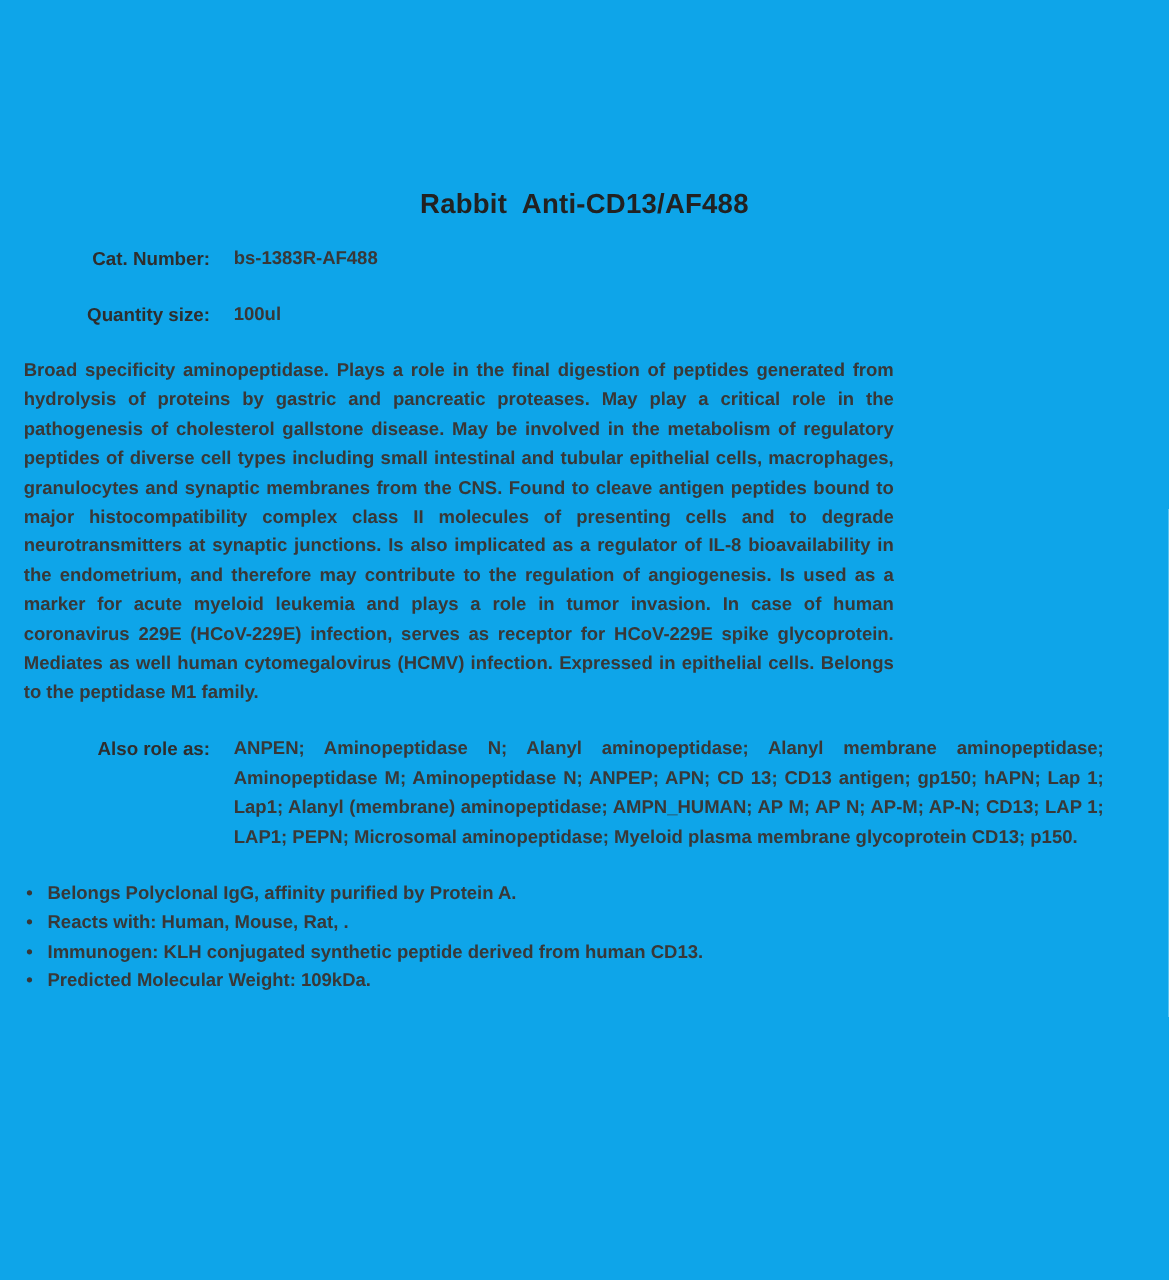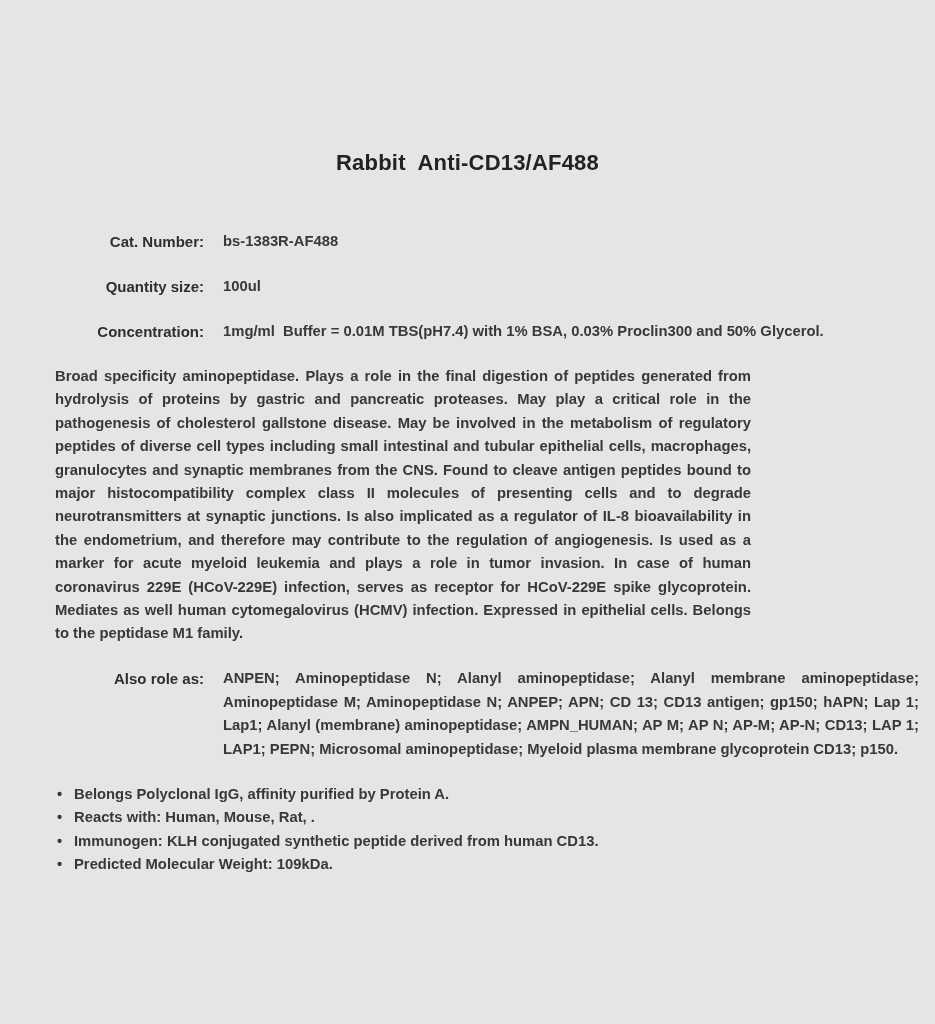--- a/index.html
+++ b/index.html
@@ -11,37 +11,36 @@
     width: 935px;
     height: 1024px;
     overflow: hidden;
     font-family: "Liberation Sans", sans-serif;
     color: #333333;
     -webkit-font-smoothing: antialiased;
   }
   .doc {
     width: 935px;
     height: 1024px;
-    background: #e5e5e5;
+    background: #0ea5e9;
     box-sizing: border-box;
   }
   .title {
     margin: 0;
     padding-top: 150px;
     text-align: center;
     font-size: 22px;
     font-weight: bold;
     color: #222222;
     line-height: 26px;
     white-space: pre-wrap;
     letter-spacing: 0.2px;
   }
   .rows {
-    margin-top: 54px;
-    padding-left: 36px;
+    margin-top: 20px;
   }
   .row {
     display: flex;
     align-items: flex-start;
     margin-bottom: 21.6px;
   }
   .label {
     width: 168px;
     flex: 0 0 168px;
     text-align: right;
@@ -99,24 +98,20 @@
     <div class="row">
       <div class="label">Cat. Number:</div>
       <div class="value plain">bs-1383R-AF488</div>
     </div>
 
     <div class="row">
       <div class="label">Quantity size:</div>
       <div class="value plain">100ul</div>
     </div>
 
-    <div class="row">
-      <div class="label">Concentration:</div>
-      <div class="value plain">1mg/ml  Buffer = 0.01M TBS(pH7.4) with 1% BSA, 0.03% Proclin300 and 50% Glycerol.</div>
-    </div>
 
     <div class="row">
       <div class="value justified">Broad specificity aminopeptidase. Plays a role in the final digestion of peptides generated from hydrolysis of proteins by gastric and pancreatic proteases. May play a critical role in the pathogenesis of cholesterol gallstone disease. May be involved in the metabolism of regulatory peptides of diverse cell types including small intestinal and tubular epithelial cells, macrophages, granulocytes and synaptic membranes from the CNS. Found to cleave antigen peptides bound to major histocompatibility complex class II molecules of presenting cells and to degrade neurotransmitters at synaptic junctions. Is also implicated as a regulator of IL-8 bioavailability in the endometrium, and therefore may contribute to the regulation of angiogenesis. Is used as a marker for acute myeloid leukemia and plays a role in tumor invasion. In case of human coronavirus 229E (HCoV-229E) infection, serves as receptor for HCoV-229E spike glycoprotein. Mediates as well human cytomegalovirus (HCMV) infection. Expressed in epithelial cells. Belongs to the peptidase M1 family.</div>
     </div>
 
     <div class="row">
       <div class="label">Also role as:</div>
       <div class="value justified">ANPEN; Aminopeptidase N; Alanyl aminopeptidase; Alanyl membrane aminopeptidase; Aminopeptidase M; Aminopeptidase N; ANPEP; APN; CD 13; CD13 antigen; gp150; hAPN; Lap 1; Lap1; Alanyl (membrane) aminopeptidase; AMPN_HUMAN; AP M; AP N; AP-M; AP-N; CD13; LAP 1; LAP1; PEPN; Microsomal aminopeptidase; Myeloid plasma membrane glycoprotein CD13; p150.</div>
     </div>
 

